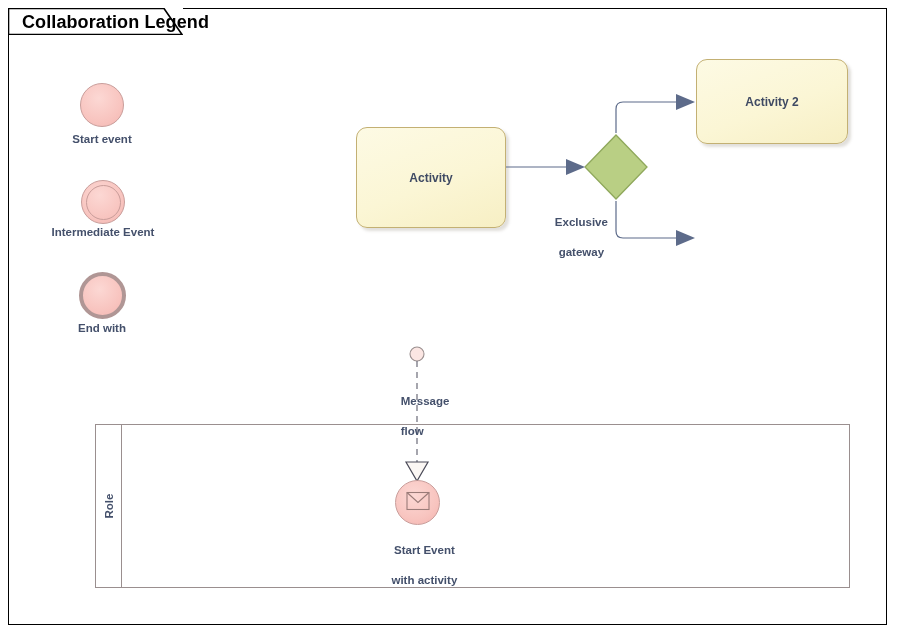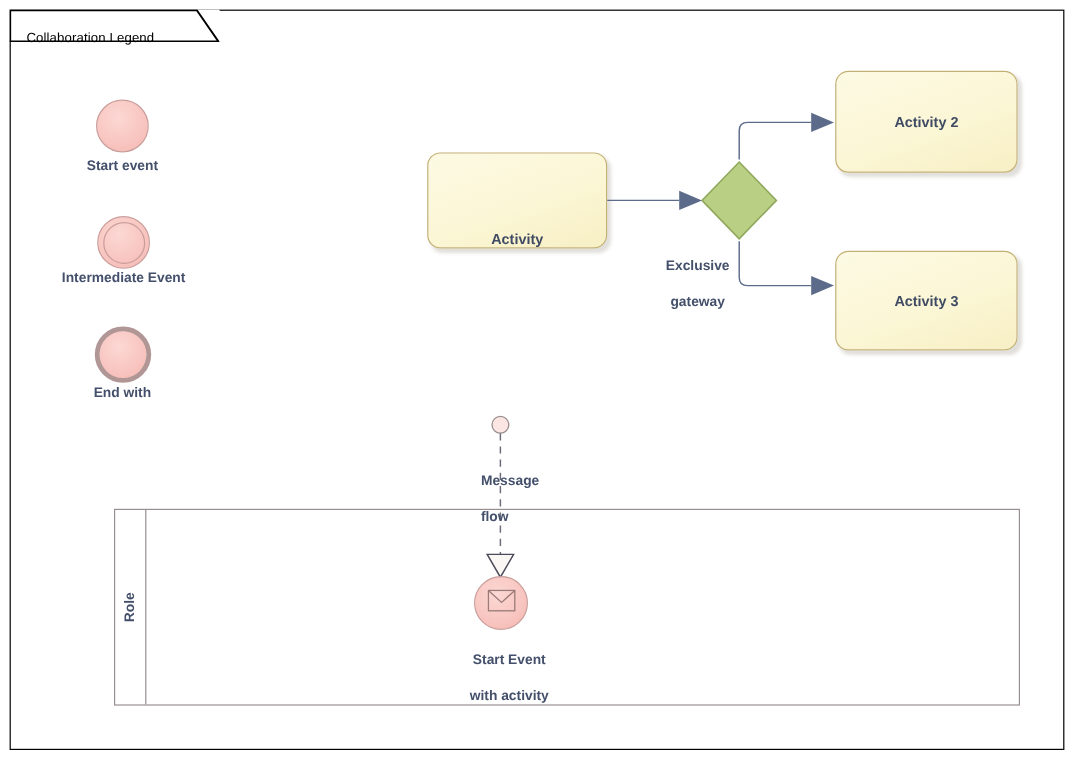--- a/index.html
+++ b/index.html
@@ -14,22 +14,22 @@
   .frame{
     position:absolute;left:8px;top:8px;width:879px;height:617px;
     border:1.5px solid #000;box-sizing:border-box;background:#fff;
   }
   .title-tab{
     position:absolute;left:8px;top:8px;height:26px;
     background:#fff;z-index:4;
   }
   .title-tab svg{display:block;}
   .title-text{
-    position:absolute;left:22px;top:26px;z-index:5;
-    font-size:11px;font-weight:normal;color:#000;letter-spacing:.1px;
+    position:absolute;left:22px;top:12px;z-index:5;
+    font-size:18px;font-weight:bold;color:#000;letter-spacing:.1px;
     white-space:nowrap;
   }
 
   
   .event{
     position:absolute;border-radius:50%;
     background:radial-gradient(circle at 42% 34%, #fcd8d4 0%, #f8c4bf 62%, #f3b6b1 100%);
     box-sizing:border-box;
   }
   .event.start{border:1.2px solid #c99d9a;}
@@ -108,31 +108,28 @@
 
   <div class="event start" style="left:80px;top:83px;width:44px;height:44px;"></div>
   <div class="legend-label" style="left:22px;top:133px;width:160px;">Start event</div>
 
   <div class="event intermediate" style="left:81px;top:180px;width:44px;height:44px;"></div>
   <div class="legend-label" style="left:23px;top:226px;width:160px;">Intermediate Event</div>
 
   <div class="event end" style="left:79px;top:272px;width:47px;height:47px;"></div>
   <div class="legend-label" style="left:22px;top:322px;width:160px;">End with</div>
 
-  <div class="task" style="left:356px;top:127px;width:150px;height:80px;align-items:flex-end;">
+  <div class="task" style="left:356px;top:127px;width:150px;height:101px;">
     <span class="task-label">Activity</span>
   </div>
 
   <div class="task" style="left:696px;top:59px;width:152px;height:85px;">
     <span class="task-label">Activity 2</span>
   </div>
 
-  <div class="task" style="left:696px;top:209px;width:152px;height:83px;">
-    <span class="task-label">Activity 3</span>
-  </div>
 
 
   <div class="gateway" style="left:583px;top:133px;width:66px;height:68px;">
     <svg width="66" height="68" viewBox="0 0 66 68">
       <polygon points="33,2 64,34 33,66 2,34" fill="#b9cf84" stroke="#8fa85b" stroke-width="1.3"></polygon>
     </svg>
   </div>
   <div class="flow-label" style="left:525px;top:200px;width:100px;">
     <span>Exclusive</span><br>
     <span>gateway</span>

